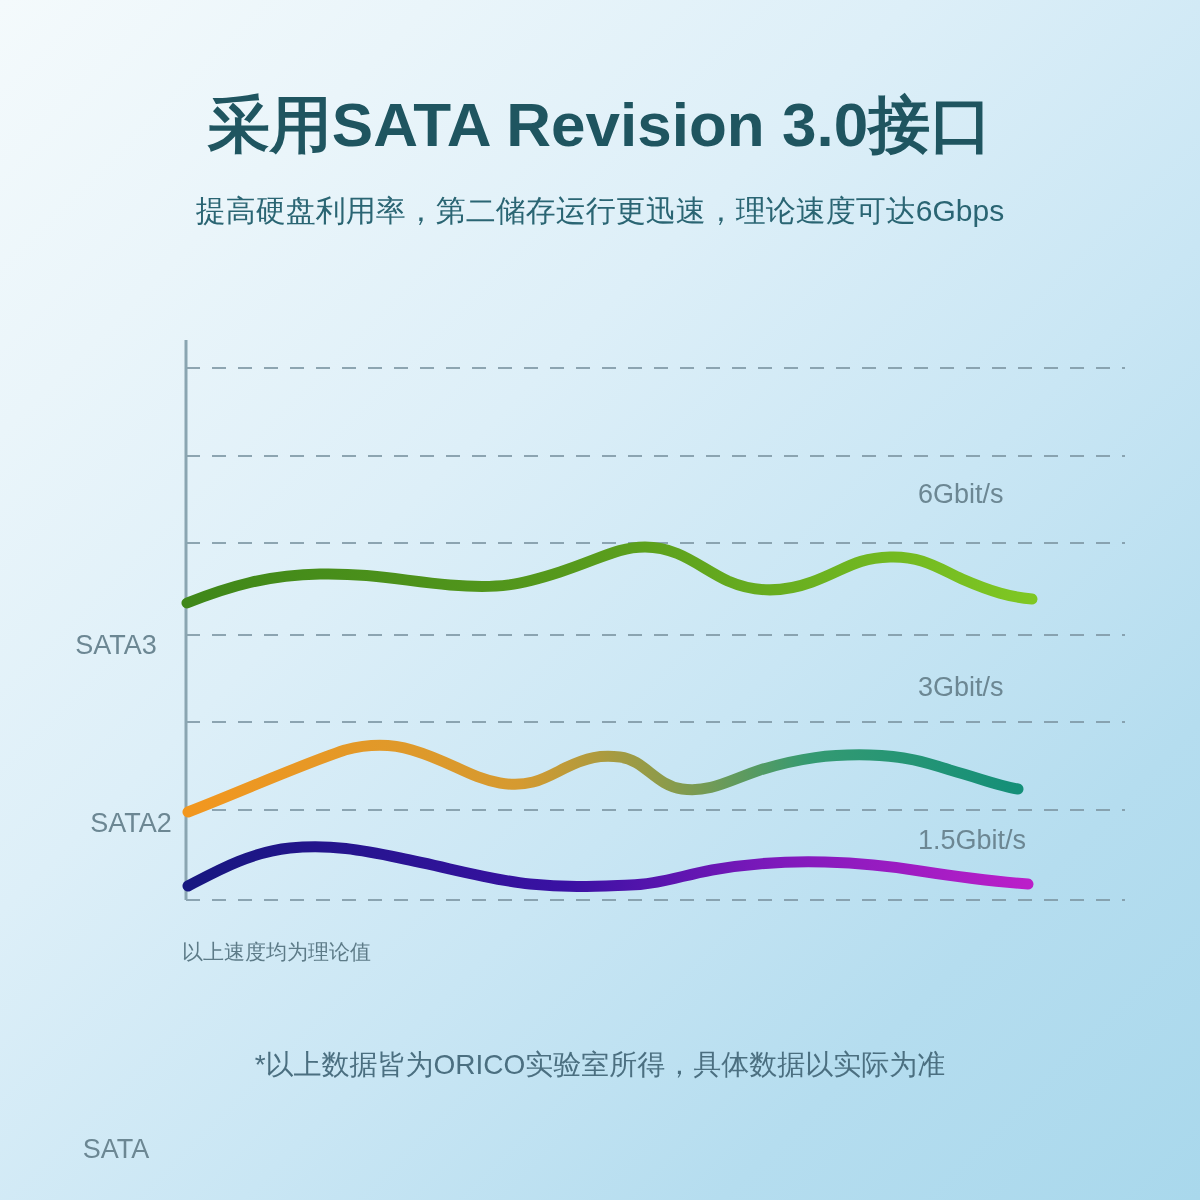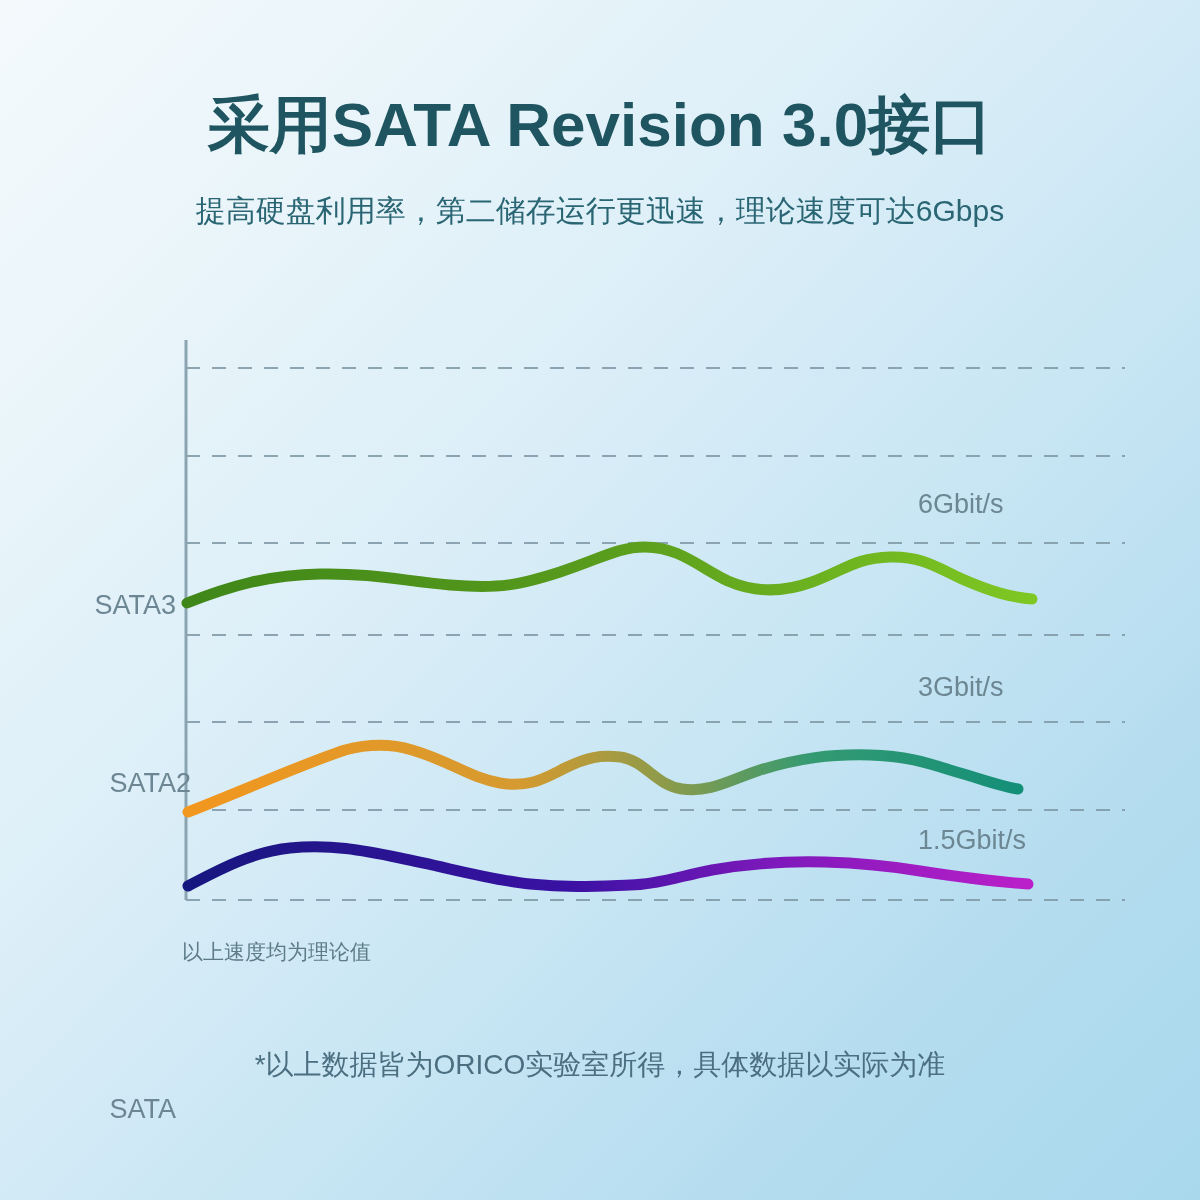--- a/index.html
+++ b/index.html
@@ -66,22 +66,23 @@
     height: 680px;
   }
 
   .axis-label {
     position: absolute;
     font-size: 27px;
     color: #6c8793;
     white-space: nowrap;
   }
   .series-label {
-    text-align: right;
+    text-align: center;
     width: 120px;
+    margin-top: 40px;
   }
   .speed-label {
     text-align: left;
   }
 
   .note {
     position: absolute;
     left: 182px;
     top: 938px;
     font-size: 21px;
@@ -178,21 +179,21 @@
                C 752,563 790,561 825,562
                C 862,563 890,566 920,571
                C 965,578 1000,582 1028,584"></path>
     </svg>
 
     <div class="axis-label series-label" style="left:56px; top:290px;">SATA3</div>
     <div class="axis-label series-label" style="left:71px; top:468px;">SATA2</div>
     <div class="axis-label series-label" style="left:56px; top:794px;">SATA</div>
   </div>
 
-  <div class="axis-label speed-label" style="left:918px; top:489px;text-align:center;">6Gbit/s</div>
+  <div class="axis-label speed-label" style="left:918px; top:479px;text-align:center;">6Gbit/s</div>
   <div class="axis-label speed-label" style="left:918px; top:672px;">3Gbit/s</div>
   <div class="axis-label speed-label" style="left:918px; top:825px;">1.5Gbit/s</div>
 
   <div class="note">以上速度均为理论值</div>
 
   <div class="footnote">*以上数据皆为ORICO实验室所得，具体数据以实际为准</div>
 
 </div>
 
 </body></html>

